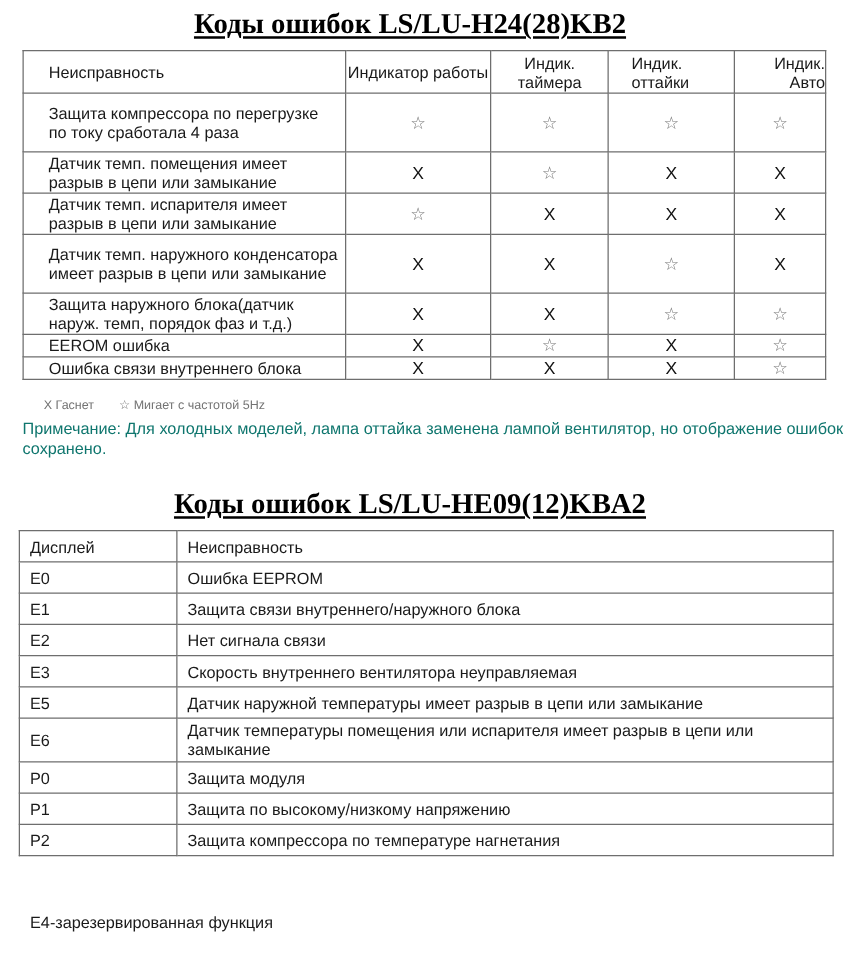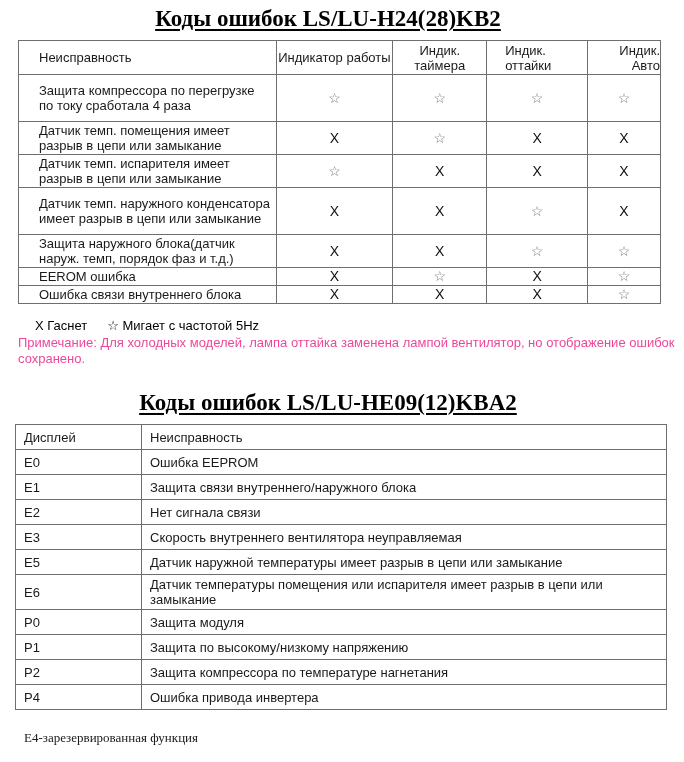--- a/index.html
+++ b/index.html
@@ -16,28 +16,28 @@
   td { border: 1px solid #6e6e6e; padding: 0; vertical-align: middle; }
 
   #t1 { left: 18px; top: 40px; width: 643px; }
   #t1 td.fault { padding: 1px 4px 1px 20px; text-align: left; }
   #t1 td.ind { text-align: center; }
   #t1 .hdr td { height: 31px; }
   #t1 .hdr td.ind { line-height: 15px; margin-left: 43px; }
   .sym-x { font-size: 14px; color: #111; }
   .sym-star { font-size: 14px; color: #777; }
 
-  .legend { position: absolute; left: 35px; top: 318px; font-size: 13px; color: #000000; }
+  .legend { position: absolute; left: 35px; top: 318px; font-size: 10px; color: #737373; }
   .legend .gap { display: inline-block; width: 20px; }
-  .note { position: absolute; left: 18px; top: 335px; width: 660px; font-size: 13px; line-height: 16px; color: #ec4899; }
+  .note { position: absolute; left: 18px; top: 335px; width: 660px; font-size: 13px; line-height: 16px; color: #0f766e; }
 
   #t2 { left: 15px; top: 424px; width: 652px; }
   #t2 td { padding: 2px 8px; height: 20px; }
   #t2 td.code { width: 109px; }
-  .footer { position: absolute; left: 24px; top: 730px; font-size: 13px; color: #1a1a1a; font-family: Liberation Serif, serif; }
+  .footer { position: absolute; left: 24px; top: 730px; font-size: 13px; color: #1a1a1a; }
 </style>
 </head>
 <body>
 
 <div class="title" id="title1"><span>Коды ошибок LS/LU-H24(28)KB2</span></div>
 
 <table id="t1">
   <colgroup>
     <col style="width:258px">
       <col style="width:117px">
@@ -148,20 +148,16 @@
     <td>Защита модуля</td>
   </tr>
   <tr>
     <td class="code">P1</td>
     <td>Защита по высокому/низкому напряжению</td>
   </tr>
   <tr>
     <td class="code">P2</td>
     <td>Защита компрессора по температуре нагнетания</td>
   </tr>
-  <tr>
-    <td class="code">P4</td>
-    <td>Ошибка привода инвертера</td>
-  </tr>
 </tbody>
   </table>
 
 <div class="footer">E4-зарезервированная функция</div>
 
 </body></html>

